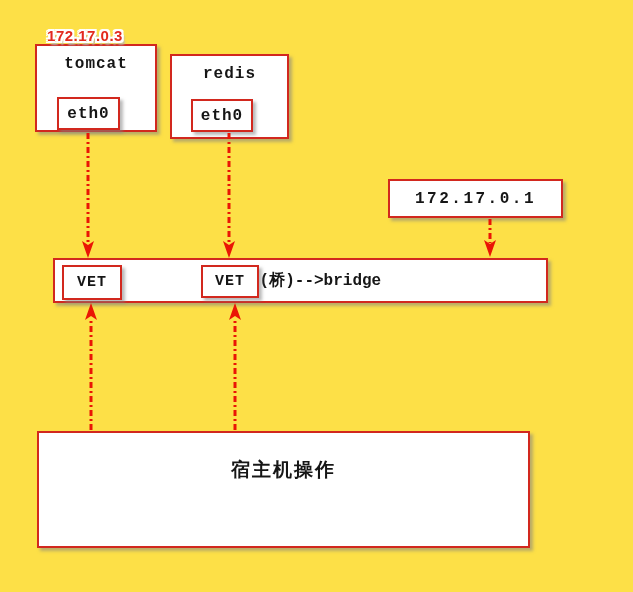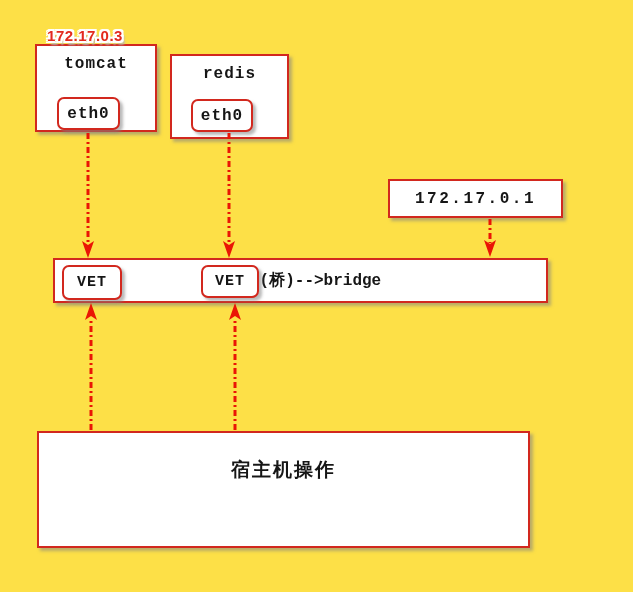--- a/index.html
+++ b/index.html
@@ -24,21 +24,21 @@
     box-sizing:border-box;
     display:flex;align-items:center;justify-content:center;
     color:var(--ink);
     font-weight:bold;
   }
   .container-box{align-items:flex-start;z-index:1;}
   .container-title{
     margin-top:9px;
     font-size:16px;font-weight:bold;letter-spacing:1px;color:var(--ink);
   }
-  .inner-box{font-size:16px;letter-spacing:1px;z-index:2;border-radius:7px;}
+  .inner-box{font-size:16px;letter-spacing:1px;z-index:2;}
   .ip-label{
     position:absolute;
     font-family:"Liberation Sans","DejaVu Sans",sans-serif;
     font-weight:bold;font-size:15px;letter-spacing:.5px;
     color:var(--ip);
     text-align:center;width:94px;
     text-shadow:
       -2px -2px 0 #fff, 2px -2px 0 #fff, -2px 2px 0 #fff, 2px 2px 0 #fff,
       0 -2px 0 #fff, 0 2px 0 #fff, -2px 0 0 #fff, 2px 0 0 #fff,
       3px 4px 2px #b5b5b5;

